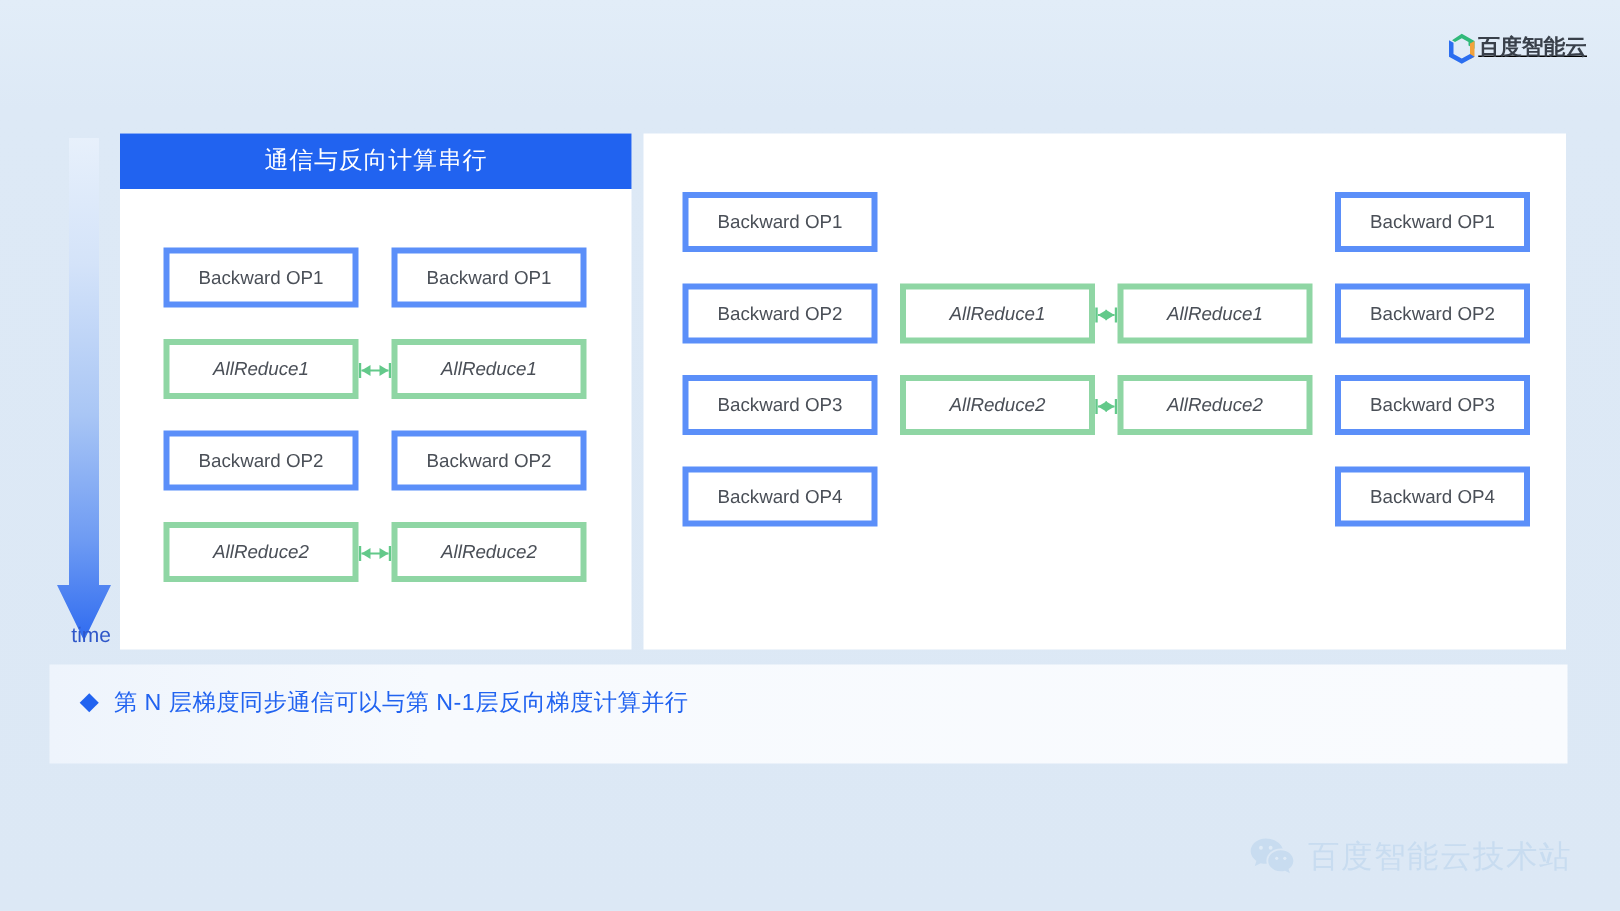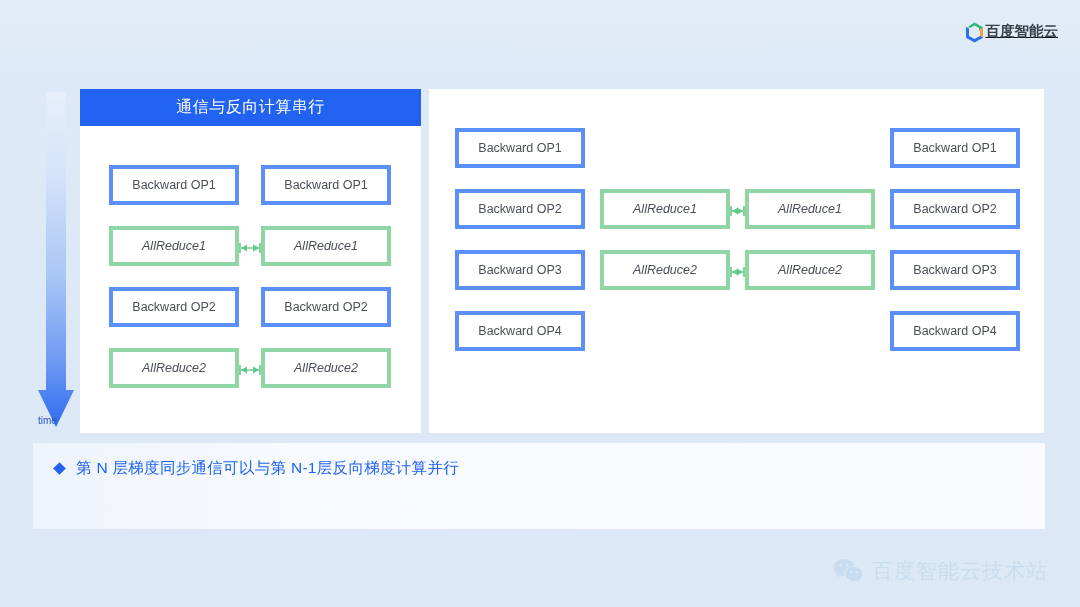--- a/index.html
+++ b/index.html
@@ -40,22 +40,22 @@
   
   #time-axis {
     position: absolute;
     left: 38px; top: 92px;
     width: 36px; height: 335px;
   }
   #time-axis svg { display: block; }
   #time-label {
     position: absolute;
     left: 38px; top: 415px;
-    width: 36px; text-align: left;
-    font-size: 10px; color: #2f57c9;
+    width: 36px; text-align: right;
+    font-size: 14px; color: #2f57c9;
   }
 
   
   .panel {
     position: absolute;
     background: #ffffff;
     top: 89px;
     height: 344px;
     box-sizing: border-box;
   }
@@ -93,21 +93,21 @@
   .link-arrow {
     position: absolute;
     height: 12px;
     display: block;
   }
 
   
   #bullets {
     position: absolute;
     left: 33px; top: 443px;
-    width: 1012px; height: 86px;
+    width: 1012px; height: 66px;
     background: linear-gradient(90deg, #eef4fc 0%, #f7fafe 25%, #f9fbfe 100%);
     box-sizing: border-box;
     padding: 12px 0 0 22px;
   }
   .bullet-row {
     display: flex; align-items: center;
     height: 27px;
     margin-bottom: 2px;
   }
   .bullet-diamond {

